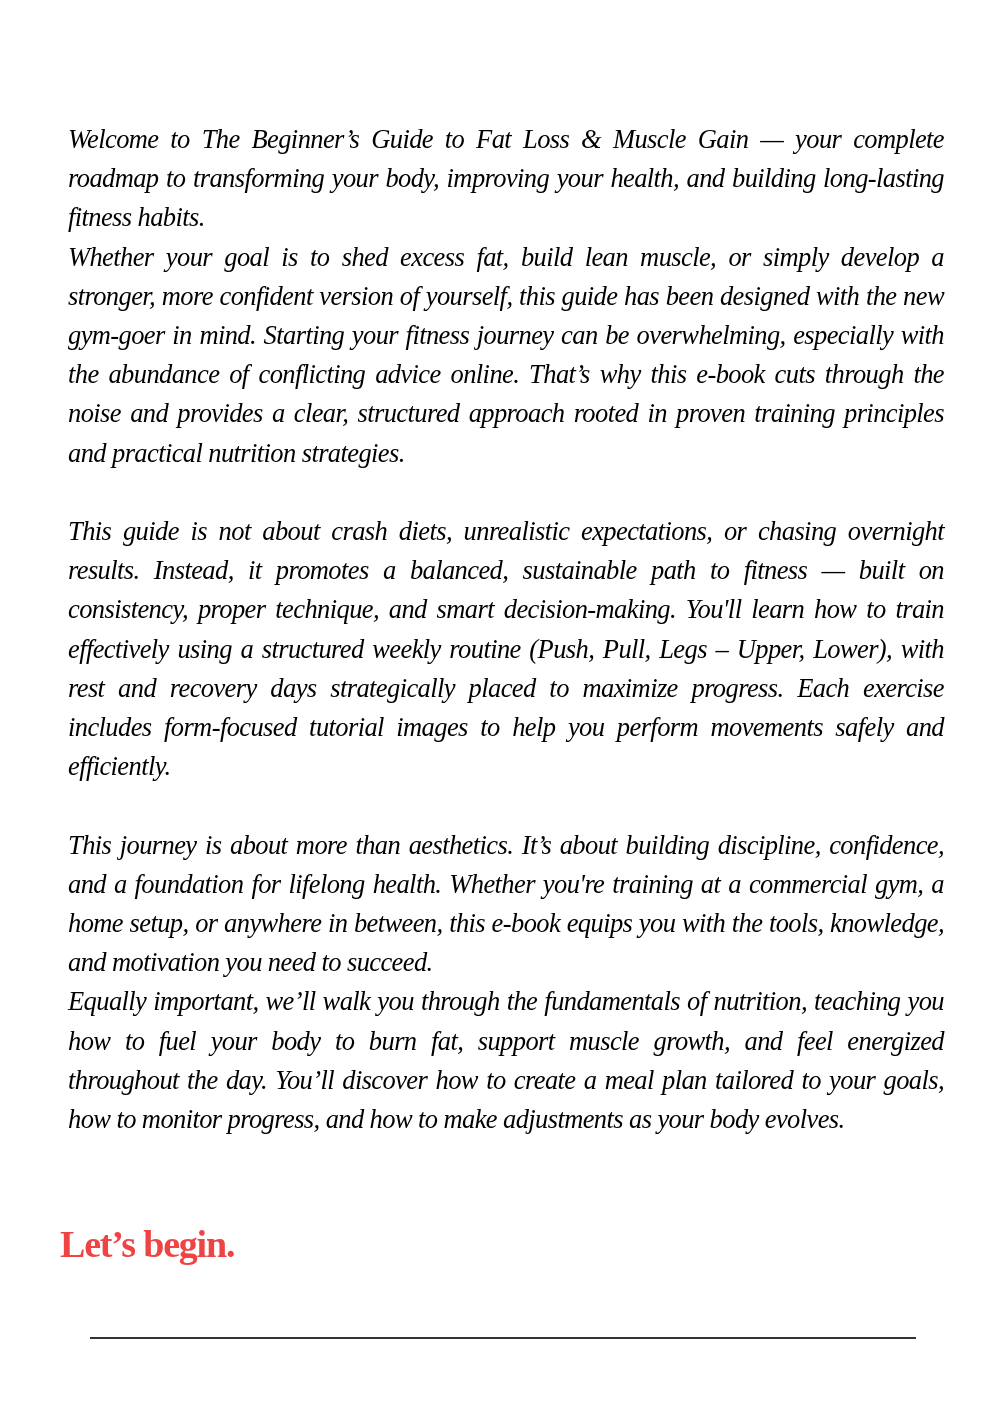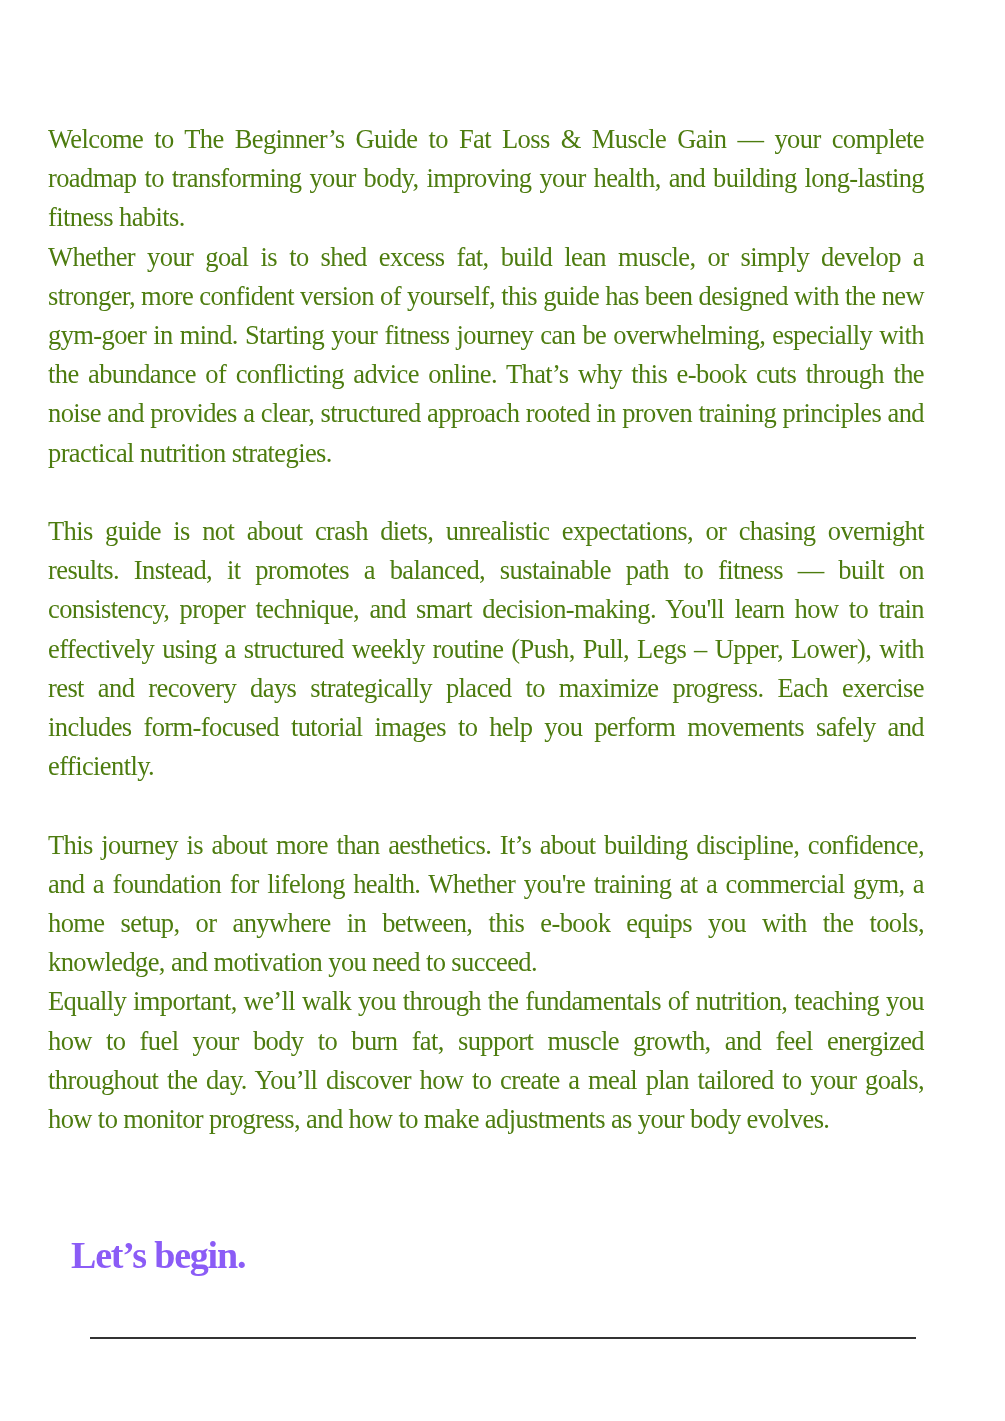--- a/index.html
+++ b/index.html
@@ -1,31 +1,32 @@
 <!DOCTYPE html>
 <html><head>
   <meta charset="utf-8">
   <style>
     html, body { margin: 0; padding: 0; background: #ffffff; }
     body { width: 1005px; height: 1421px; position: relative; overflow: hidden; }
     .page {
-      position: absolute; left: 48px; top: 120px; width: 876px;
+      position: absolute; left: 68px; top: 120px; width: 876px;
       font-family: "Liberation Serif", serif;
-      color: #4d7c0f;
+      color: #000000;
       font-size: 26.5px;
       line-height: 39.2px;
       letter-spacing: -0.6px;
+      font-style: italic;
     }
     .para { margin: 0; text-align: justify; }
     .gap { height: 39.2px; }
     .heading {
       position: absolute; left: 60px; top: 1222px;
       font-family: "Liberation Serif", serif;
       font-weight: bold; font-size: 38px; letter-spacing: -1.2px;
-      color: #8b5cf6; margin: 11px;
+      color: #ef4444; margin: 0;
     }
     .rule {
       position: absolute; left: 90px; top: 1337px; width: 826px; height: 0;
       border-top: 2px solid #333333;
     }
   </style>
 </head>
 <body>
 
 <div class="page">

